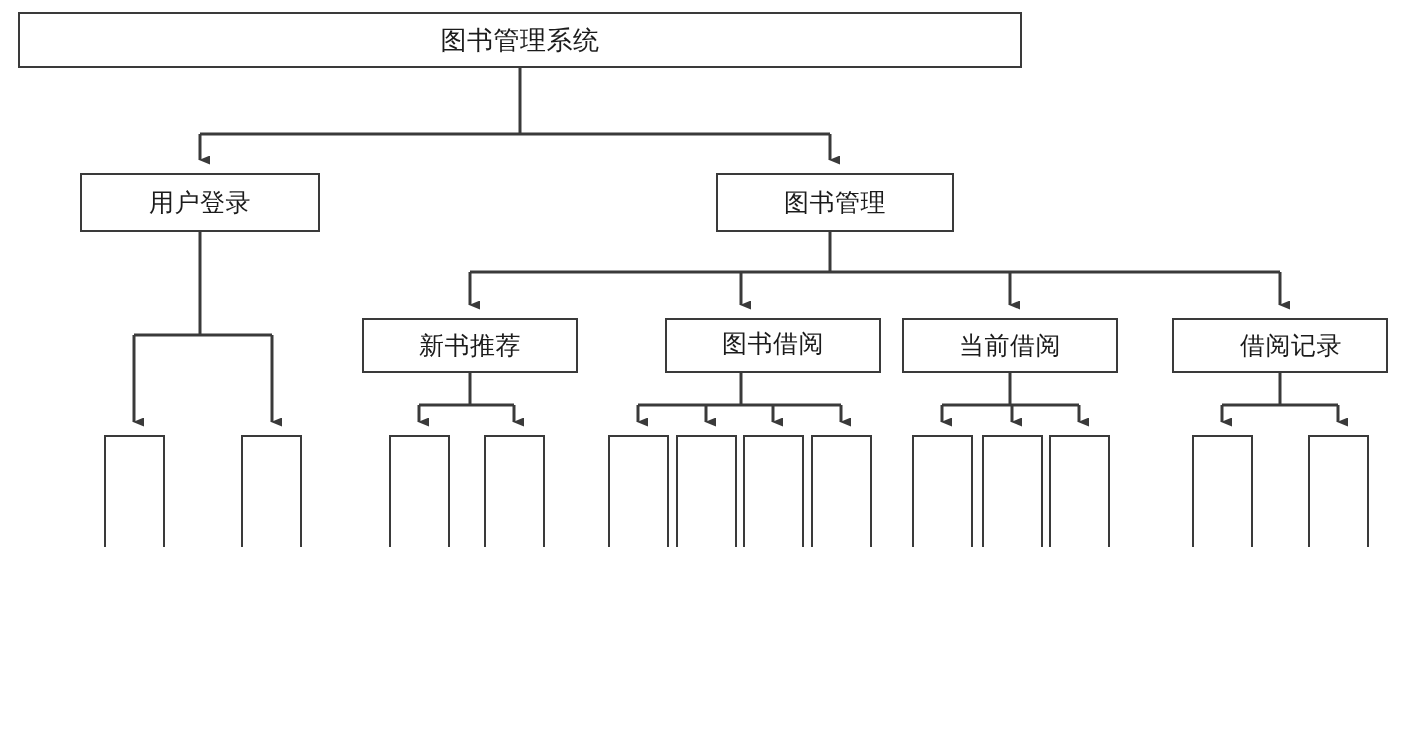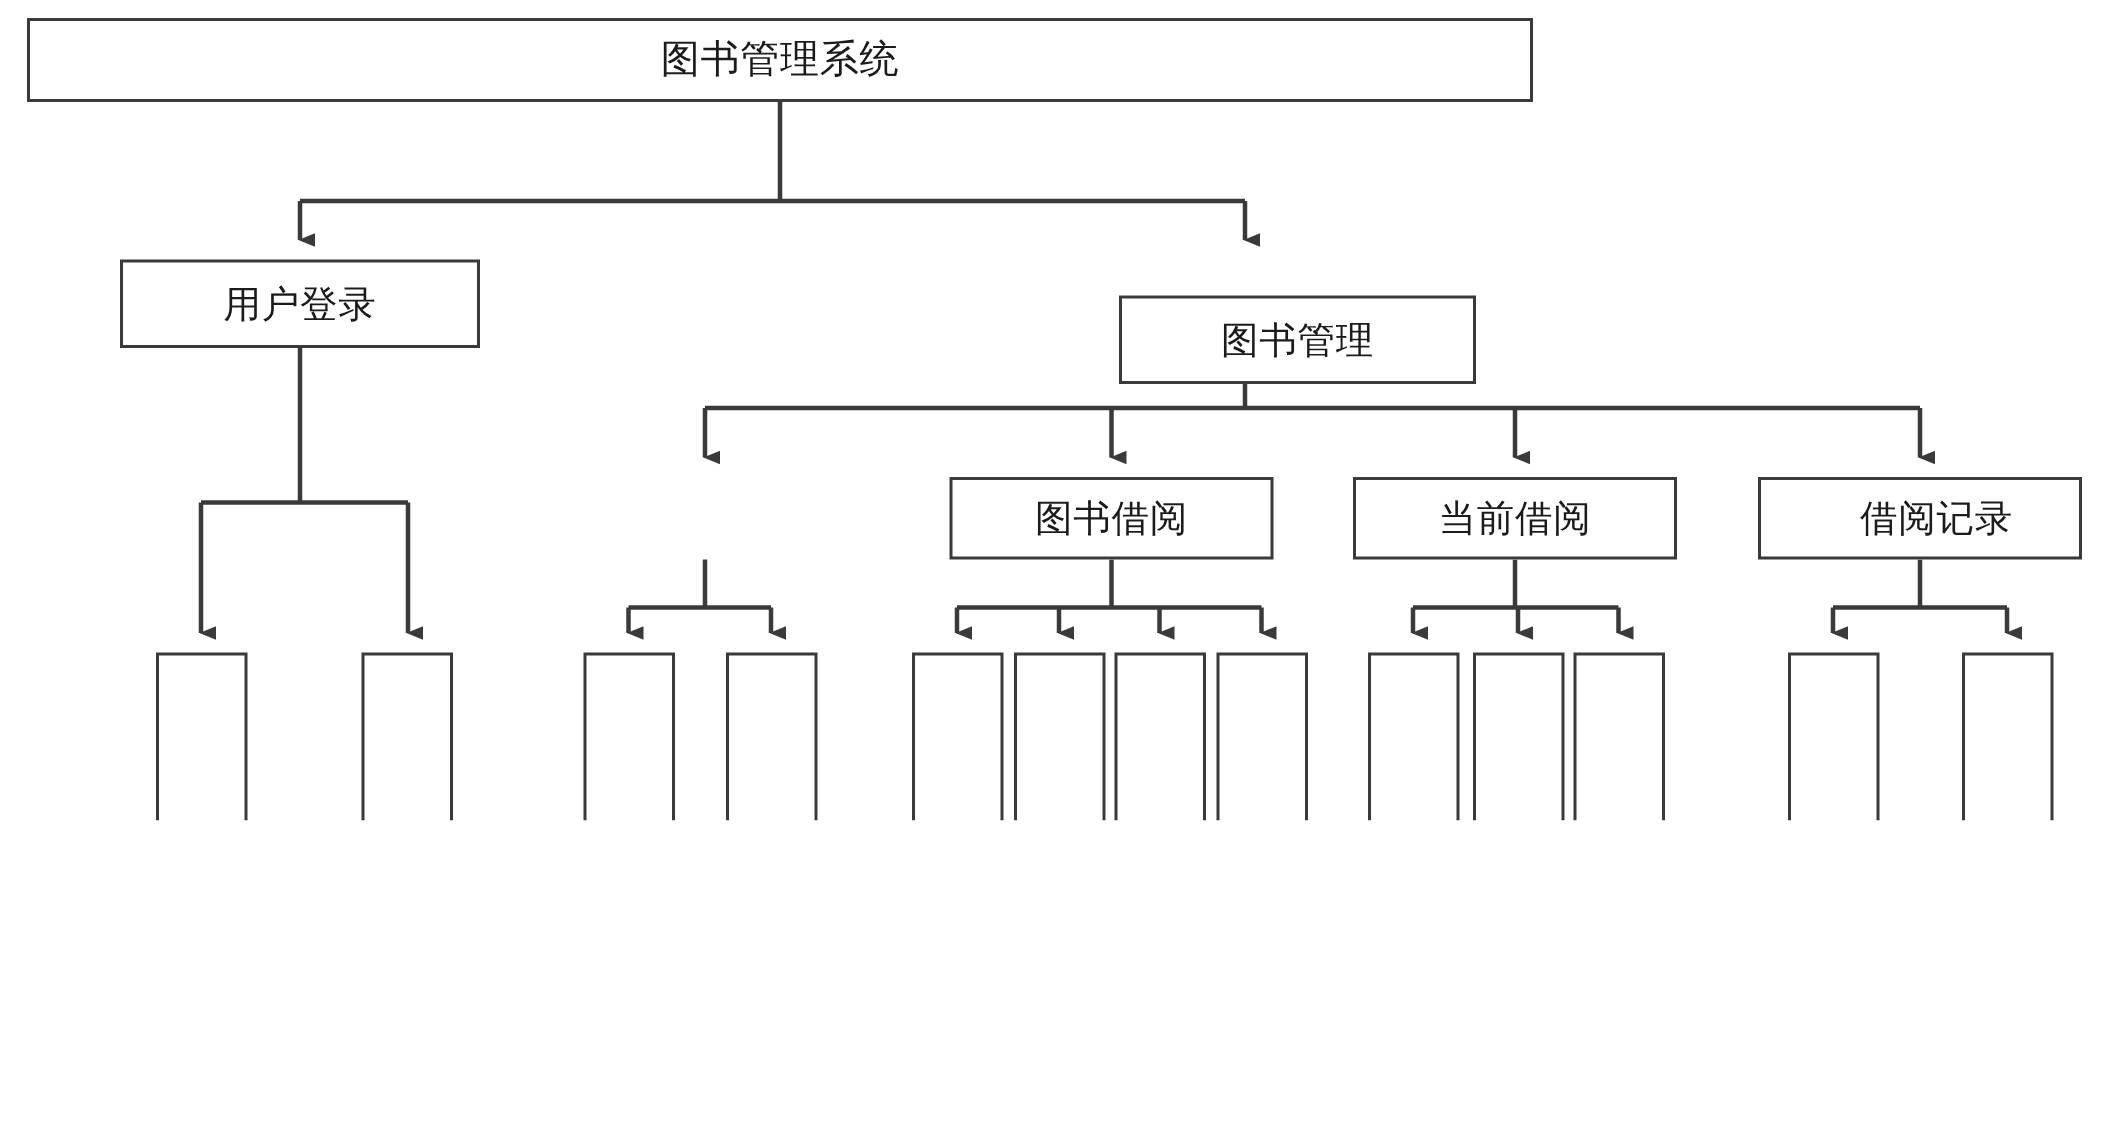--- a/index.html
+++ b/index.html
@@ -125,25 +125,28 @@
     </g>
   </svg>
 
   <div class="node root horiz" style="left:18px; top:12px; width:1004px; height:56px;">
     <span class="lbl">图书管理系统</span>
   </div>
 
   <div class="node horiz" style="left:80px; top:173px; width:240px; height:59px;">
     <span class="lbl">用户登录</span>
   </div>
-  <div class="node horiz" style="left:746px; top:173px; width:238px; height:59px;margin-top:24px;">
+  <div class="node horiz" style="left:716px; top:173px; width:238px; height:59px;">
     <span class="lbl">图书管理</span>
   </div>
 
-  <div class="node horiz" style="left:633px; top:318px; width:216px; height:55px;">
+  <div class="node horiz" style="left:362px; top:318px; width:216px; height:55px;">
+    <span class="lbl">新书推荐</span>
+  </div>
+  <div class="node horiz" style="left:665px; top:318px; width:216px; height:55px;font-family:Liberation Mono, monospace;">
     <span class="lbl">图书借阅</span>
   </div>
   <div class="node horiz" style="left:902px; top:318px; width:216px; height:55px;">
     <span class="lbl">当前借阅</span>
   </div>
   <div class="node horiz" style="left:1172px; top:318px; width:216px; height:55px;padding-left:22px;">
     <span class="lbl">借阅记录</span>
   </div>
 
   <div class="node vert" style="left:104px; top:435px; width:61px; height:298px;">

